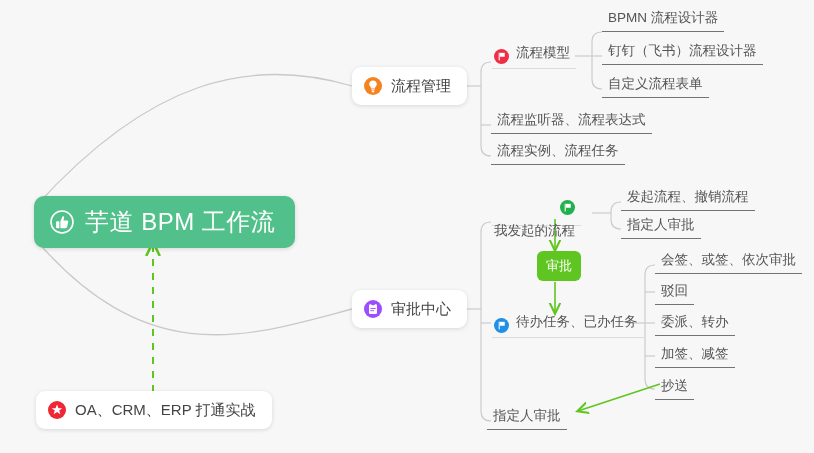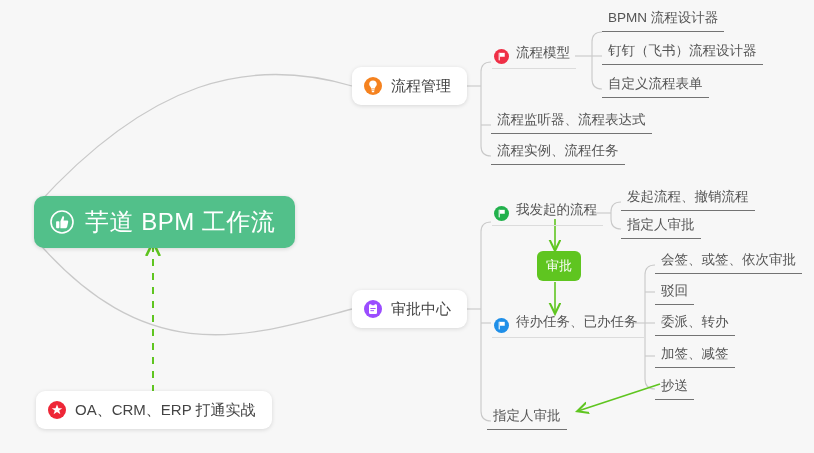--- a/index.html
+++ b/index.html
@@ -194,21 +194,21 @@
         <circle cx="9" cy="9" r="9" fill="#9b4dff"></circle>
         <rect x="5" y="4.3" width="8" height="9.6" rx="1.2" fill="#ffffff"></rect>
         <rect x="7.3" y="3.2" width="3.4" height="2.1" rx="0.8" fill="#9b4dff"></rect>
         <rect x="6.4" y="8" width="5.2" height="0.95" fill="#9b4dff"></rect>
         <rect x="6.4" y="10.2" width="3.6" height="0.95" fill="#9b4dff"></rect>
       </svg>
     </span>
     <span class="card-label">审批中心</span>
   </div>
 
-  <div class="node leaf icon-leaf" style="left:492px;top:200px;">
+  <div class="node leaf icon-leaf" style="left:492px;top:200px;flex-direction:column;">
     <span class="ricon sm">
       <svg width="15" height="15" viewBox="0 0 18 18">
         <circle cx="9" cy="9" r="9" fill="#22b14c"></circle>
         <rect x="5.6" y="4.2" width="1.3" height="9.6" rx="0.5" fill="#ffffff"></rect>
         <path d="M7.2 4.6 L12.9 4.6 L12.9 9.3 L7.2 9.3 Z" fill="#ffffff"></path>
       </svg>
     </span>
     <span class="leaf-text">我发起的流程</span>
   </div>
 

